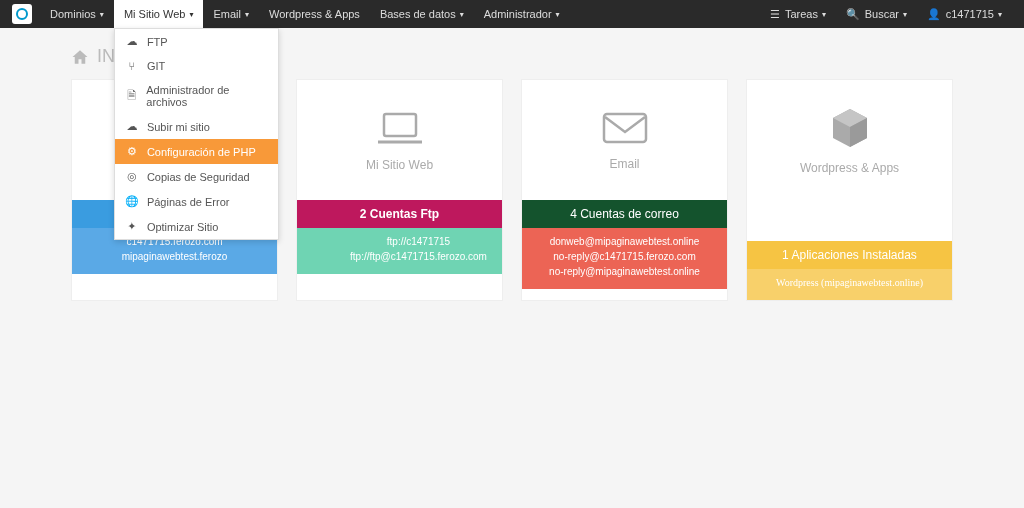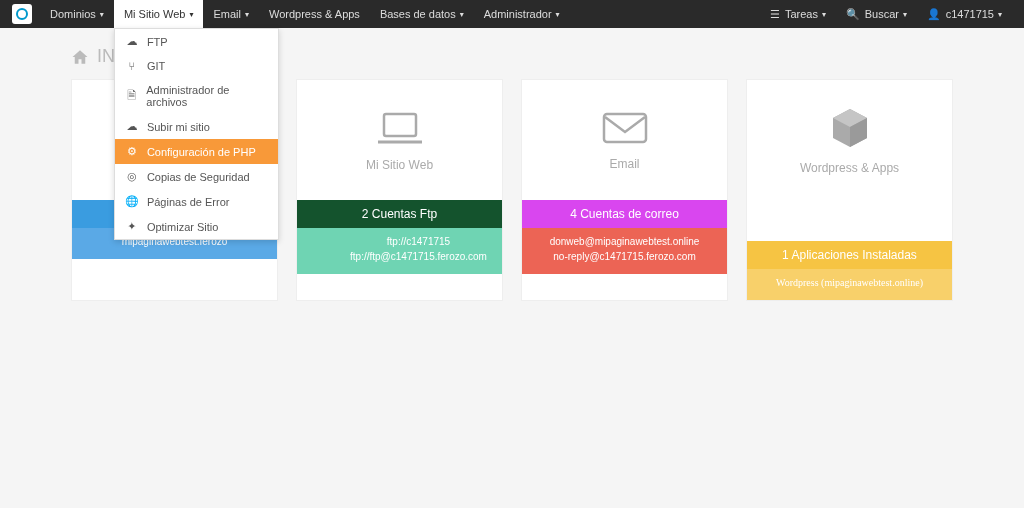--- a/index.html
+++ b/index.html
@@ -25,23 +25,23 @@
 .row { display: flex; gap: 18px; }
 .card { background: #fff; border: 1px solid #eee; flex: 1; display: flex; flex-direction: column; }
 .card-body { height: 120px; display: flex; flex-direction: column; align-items: center; justify-content: center; gap: 10px; }
 .big-icon { color: #aaa; }
 .card-label { color: #aaa; font-size: 12px; }
 .card-header2 { text-align: center; color: #fff; font-size: 12px; padding: 7px 4px; }
 .card-list { text-align: center; color: #fff; font-size: 10px; padding: 6px 4px 10px; line-height: 1.5; }
 
 .c-blue .card-header2 { background: #3a9ce0; }
 .c-blue .card-list { background: #5aa9e6; }
-.c-green .card-header2 { background: #14532d; }
+.c-green .card-header2 { background: #be185d; font-weight: bold; }
 .c-green .card-list { background: #6fd4b3; padding-left: 42px; }
-.c-red .card-header2 { background: #d946ef; }
+.c-red .card-header2 { background: #14532d; }
 .c-red .card-list { background: #ec6455; }
 .c-yellow .card-header2 { background: #f6c443; margin-top: 41px; }
 .c-yellow .card-list { background: #f8d06a; font-family: Liberation Serif, serif; }
 
 svg { display: block; }
 </style>
 </head>
 <body>
 
 <div class="navbar">
@@ -144,20 +144,21 @@
         <span class="big-icon">
           <svg width="48" height="48" viewBox="0 0 24 24" fill="none" stroke="#aaa" stroke-width="1.5">
               <circle cx="12" cy="12" r="9"></circle>
               <path d="M3 12h18M12 3c2.5 3 2.5 15 0 18M12 3c-2.5 3-2.5 15 0 18"></path>
             </svg>
         </span>
         <span class="card-label">Dominios</span>
       </div>
       <div class="card-header2">2 Dominios apuntados</div>
       <div class="card-list">
+        <div>c1471715.ferozo.com</div>
         <div>mipaginawebtest.ferozo</div>
       </div>
     </div>
 
     <div class="card c-green">
       <div class="card-body">
         <span class="big-icon">
           <svg width="52" height="40" viewBox="0 0 52 40" fill="none" stroke="#aaa" stroke-width="2.5">
               <rect x="10" y="6" width="32" height="22" rx="2"></rect>
               <path d="M4 34h44" stroke-width="3"></path>
@@ -179,20 +180,21 @@
               <rect x="4" y="5" width="42" height="28" rx="3"></rect>
               <path d="M5 8l20 15L45 8"></path>
             </svg>
         </span>
         <span class="card-label">Email</span>
       </div>
       <div class="card-header2">4 Cuentas de correo</div>
       <div class="card-list">
         <div>donweb@mipaginawebtest.online</div>
         <div>no-reply@c1471715.ferozo.com</div>
+        <div>no-reply@mipaginawebtest.online</div>
       </div>
     </div>
 
     <div class="card c-yellow">
       <div class="card-body">
         <span class="big-icon">
           <svg width="46" height="46" viewBox="0 0 46 46" fill="#aaa">
               <path d="M23 4l17 9v20l-17 9-17-9V13z" fill="#aaa"></path>
               <path d="M23 4l17 9-17 9-17-9z" fill="#c5c5c5"></path>
               <path d="M23 22v20l17-9V13z" fill="#9a9a9a"></path>

